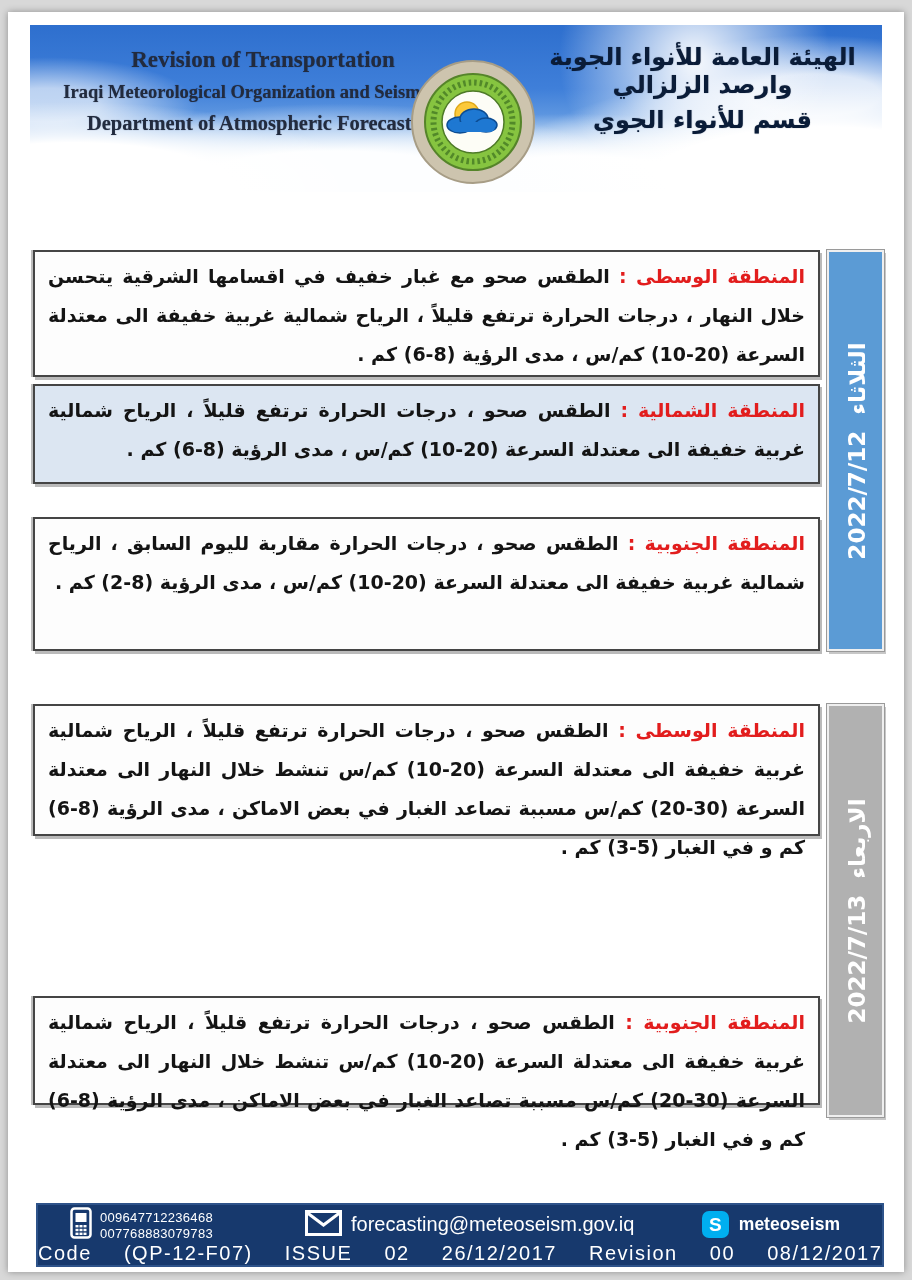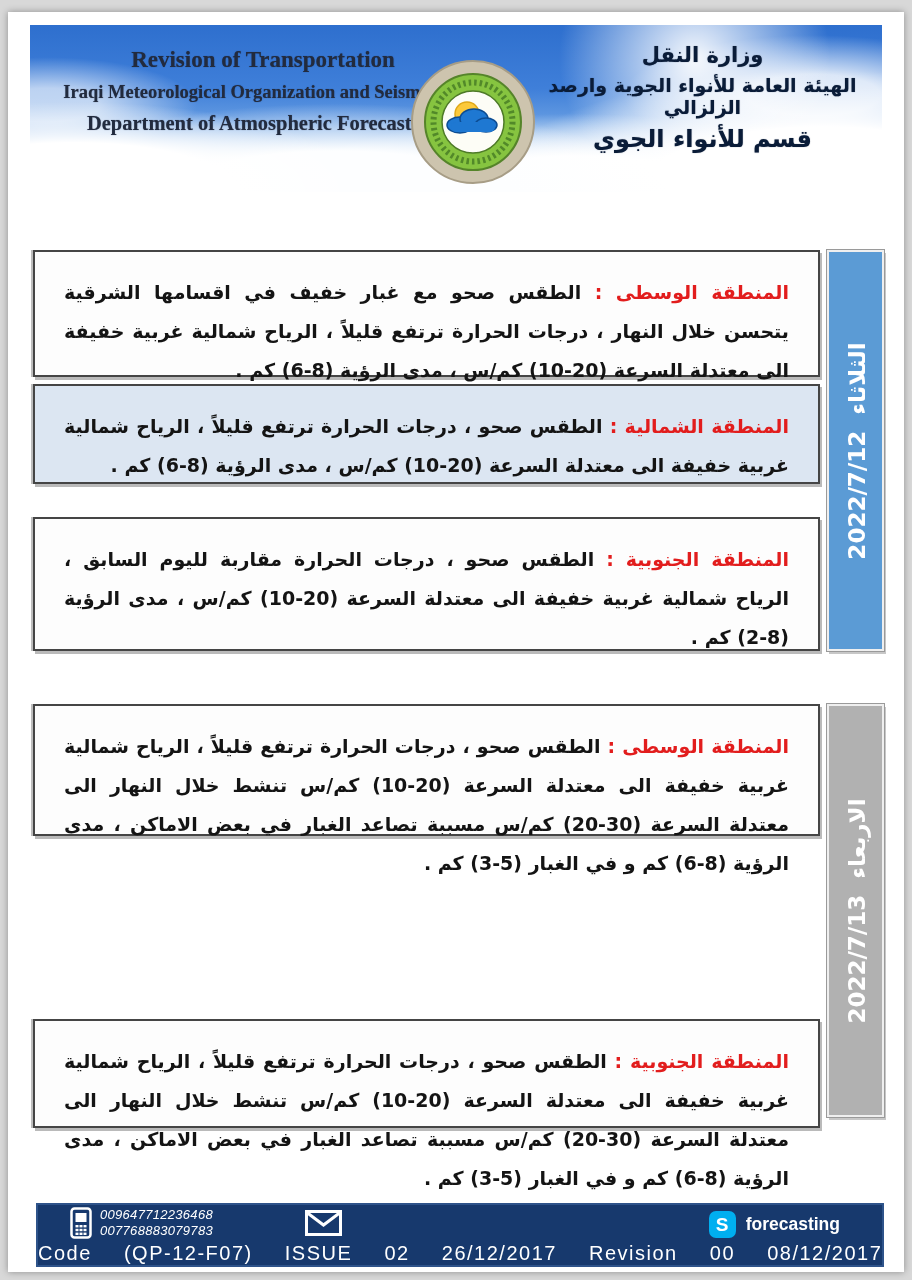--- a/index.html
+++ b/index.html
@@ -35,34 +35,34 @@
   }
   .hdr-en .l1 { font-size:23px; margin-bottom:9px; }
   .hdr-en .l2 { font-size:18.5px; margin-bottom:9px; }
   .hdr-en .l3 { font-size:20.5px; }
   .hdr-ar {
     position:absolute; right:12px; top:18px; width:335px; text-align:center;
     direction:rtl; color:#0a1c38; font-weight:bold;
     text-shadow:0 0 1px rgba(10,25,55,.5);
   }
   .hdr-ar .l1 { font-size:21px; margin-bottom:7px; }
-  .hdr-ar .l2 { font-size:19px; margin-bottom:7px; }
+  .hdr-ar .l2 { font-size:24px; margin-bottom:7px; }
   .hdr-ar .l3 { font-size:24px; }
   .logo { position:absolute; left:380px; top:34px; width:126px; height:126px; }
 
   
   .block {
     position:absolute; left:25px; width:787px; background:#fdfdfd;
     border:2px solid #454545;
     box-shadow:-2px 0 0 #bdbdbd, 2px 3px 0 rgba(130,130,130,.55);
     padding:5px 13px 0 13px;
   }
   .block.blue { background:#dce6f2; }
   .block-text {
-    margin:16px; direction:rtl; text-align:justify;
+    margin:0; direction:rtl; text-align:justify;
     font-size:19px; line-height:39px; font-weight:bold; color:#141414;
   }
   .block-text .lbl { color:#e21d1d; }
 
   .side-bar {
     position:absolute; left:819px; width:57px;
     border:2px solid #efefef;
     box-shadow:0 0 0 1px #9a9a9a, 2px 3px 0 rgba(130,130,130,.45);
   }
   .side-bar .rot {
@@ -74,29 +74,29 @@
   #sidebar-tue { top:238px; height:401px; background:#5b9bd5; }
   #sidebar-tue .rot { width:401px; transform:translate(-50%,-50%) rotate(-90deg); }
   #sidebar-wed { top:692px; height:413px; background:#b1b1b1; }
   #sidebar-wed .rot { width:413px; transform:translate(-50%,-50%) rotate(-90deg); }
 
   #block-1 { top:238px; height:127px; }
   #block-2 { top:372px; height:100px; }
   #block-3 { top:505px; height:134px; }
   #block-4 { top:692px; height:132px; }
   #block-5 { top:830px; height:125px; }
-  #block-6 { top:1007px; height:109px; }
+  #block-6 { top:984px; height:109px; }
 
   
   .footer {
     position:absolute; left:28px; top:1191px; width:848px; height:64px;
     background:#17396d; border:2px solid #2e538a; color:#ffffff;
   }
   .f-top { display:flex; align-items:center; height:36px; padding:3px 10px 0 10px; }
-  .phone-group { display:flex; align-items:flex-start; margin-left:22px;font-style:italic; }
+  .phone-group { display:flex; align-items:flex-end; margin-left:22px; }
   .phone-nums {
     margin-left:8px; font-family:"Liberation Sans", sans-serif;
     font-size:13px; line-height:1.25; letter-spacing:.3px;
   }
   .email-group { display:flex; align-items:center; margin-left:92px; }
   .email-text { margin-left:9px; font-family:"Liberation Sans", sans-serif; font-size:20px; }
   .skype-group { display:flex; align-items:center; margin-left:auto; margin-right:32px; }
   .skype-badge {
     width:27px; height:27px; border-radius:7px; background:#00aff0;
     display:flex; align-items:center; justify-content:center;
@@ -131,21 +131,20 @@
         <g stroke="#0c4c92" stroke-width="1.5" fill="#1e78d2">
           <ellipse cx="50" cy="66" rx="13" ry="8"></ellipse>
           <ellipse cx="64" cy="60" rx="14" ry="10"></ellipse>
           <ellipse cx="76" cy="66" rx="11" ry="7"></ellipse>
           <rect x="41" y="63" width="44" height="10" rx="5" stroke="none"></rect>
         </g>
       </svg>
     </div>
 
     <div class="hdr-ar">
-      <div class="l1">وزارة النقل</div>
       <div class="l2">الهيئة العامة للأنواء الجوية وارصد الزلزالي</div>
       <div class="l3">قسم للأنواء الجوي</div>
     </div>
   </div>
 
   <div id="block-1" class="block">
     <p class="block-text"><span class="lbl">المنطقة الوسطى :</span> <span>الطقس صحو مع غبار خفيف في اقسامها الشرقية يتحسن خلال النهار ، درجات الحرارة ترتفع قليلاً ، الرياح شمالية غربية خفيفة الى معتدلة السرعة (20-10) كم/س ، مدى الرؤية (8-6) كم .</span></p>
   </div>
   <div id="block-2" class="block blue">
     <p class="block-text"><span class="lbl">المنطقة الشمالية :</span> <span>الطقس صحو ، درجات الحرارة ترتفع قليلاً ، الرياح شمالية غربية خفيفة الى معتدلة السرعة (20-10) كم/س ، مدى الرؤية (8-6) كم .</span></p>
@@ -192,22 +191,23 @@
           <div>007768883079783</div>
         </div>
       </div>
       <div class="email-group">
         <span>
           <svg width="37" height="26" viewBox="0 0 37 26">
             <rect x="1.5" y="1.5" width="34" height="23" fill="none" stroke="#ffffff" stroke-width="3"></rect>
             <path d="M2.5 3 L18.5 15 L34.5 3" fill="none" stroke="#ffffff" stroke-width="3"></path>
           </svg>
         </span>
+        <span class="email-text">forecasting@meteoseism.gov.iq</span>
       </div>
       <div class="skype-group">
         <span class="skype-badge">S</span>
-        <span class="skype-name">forecasting</span>
+        <span class="skype-name">meteoseism</span>
       </div>
     </div>
     <div class="f-bottom">Code  (QP-12-F07)  ISSUE  02  26/12/2017  Revision  00  08/12/2017</div>
   </div>
 
 </div>
 
 </body></html>

